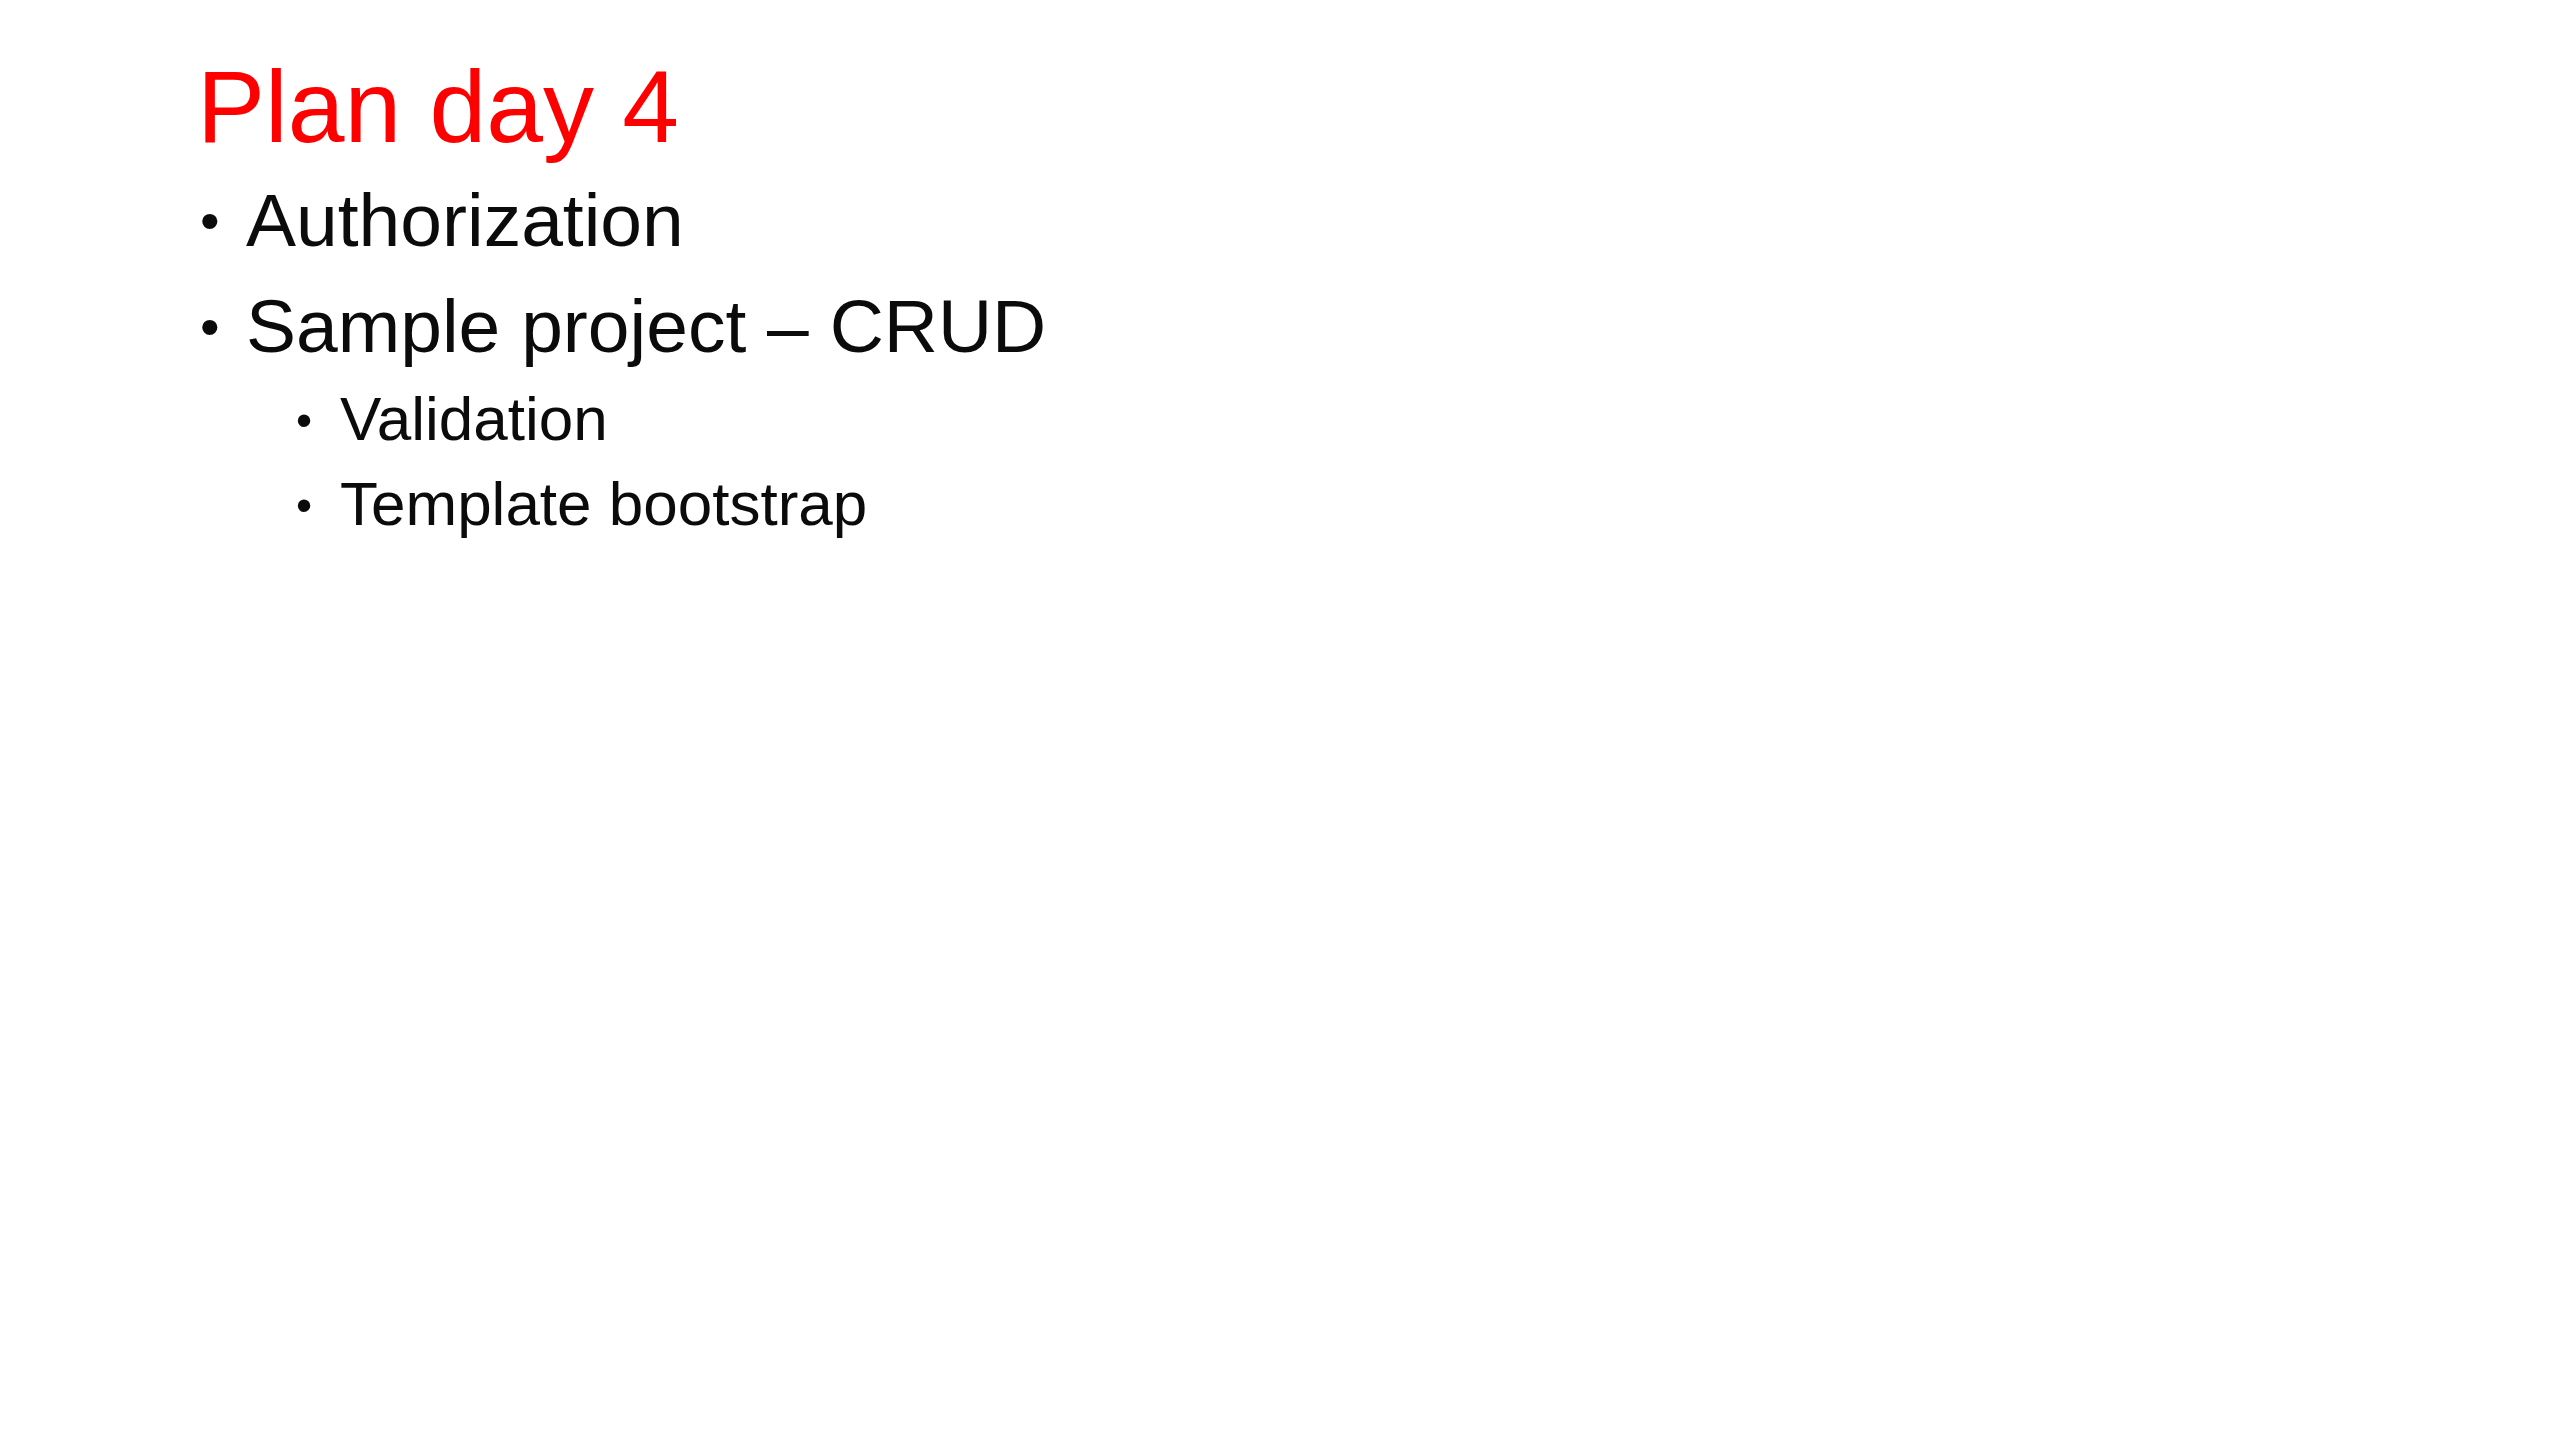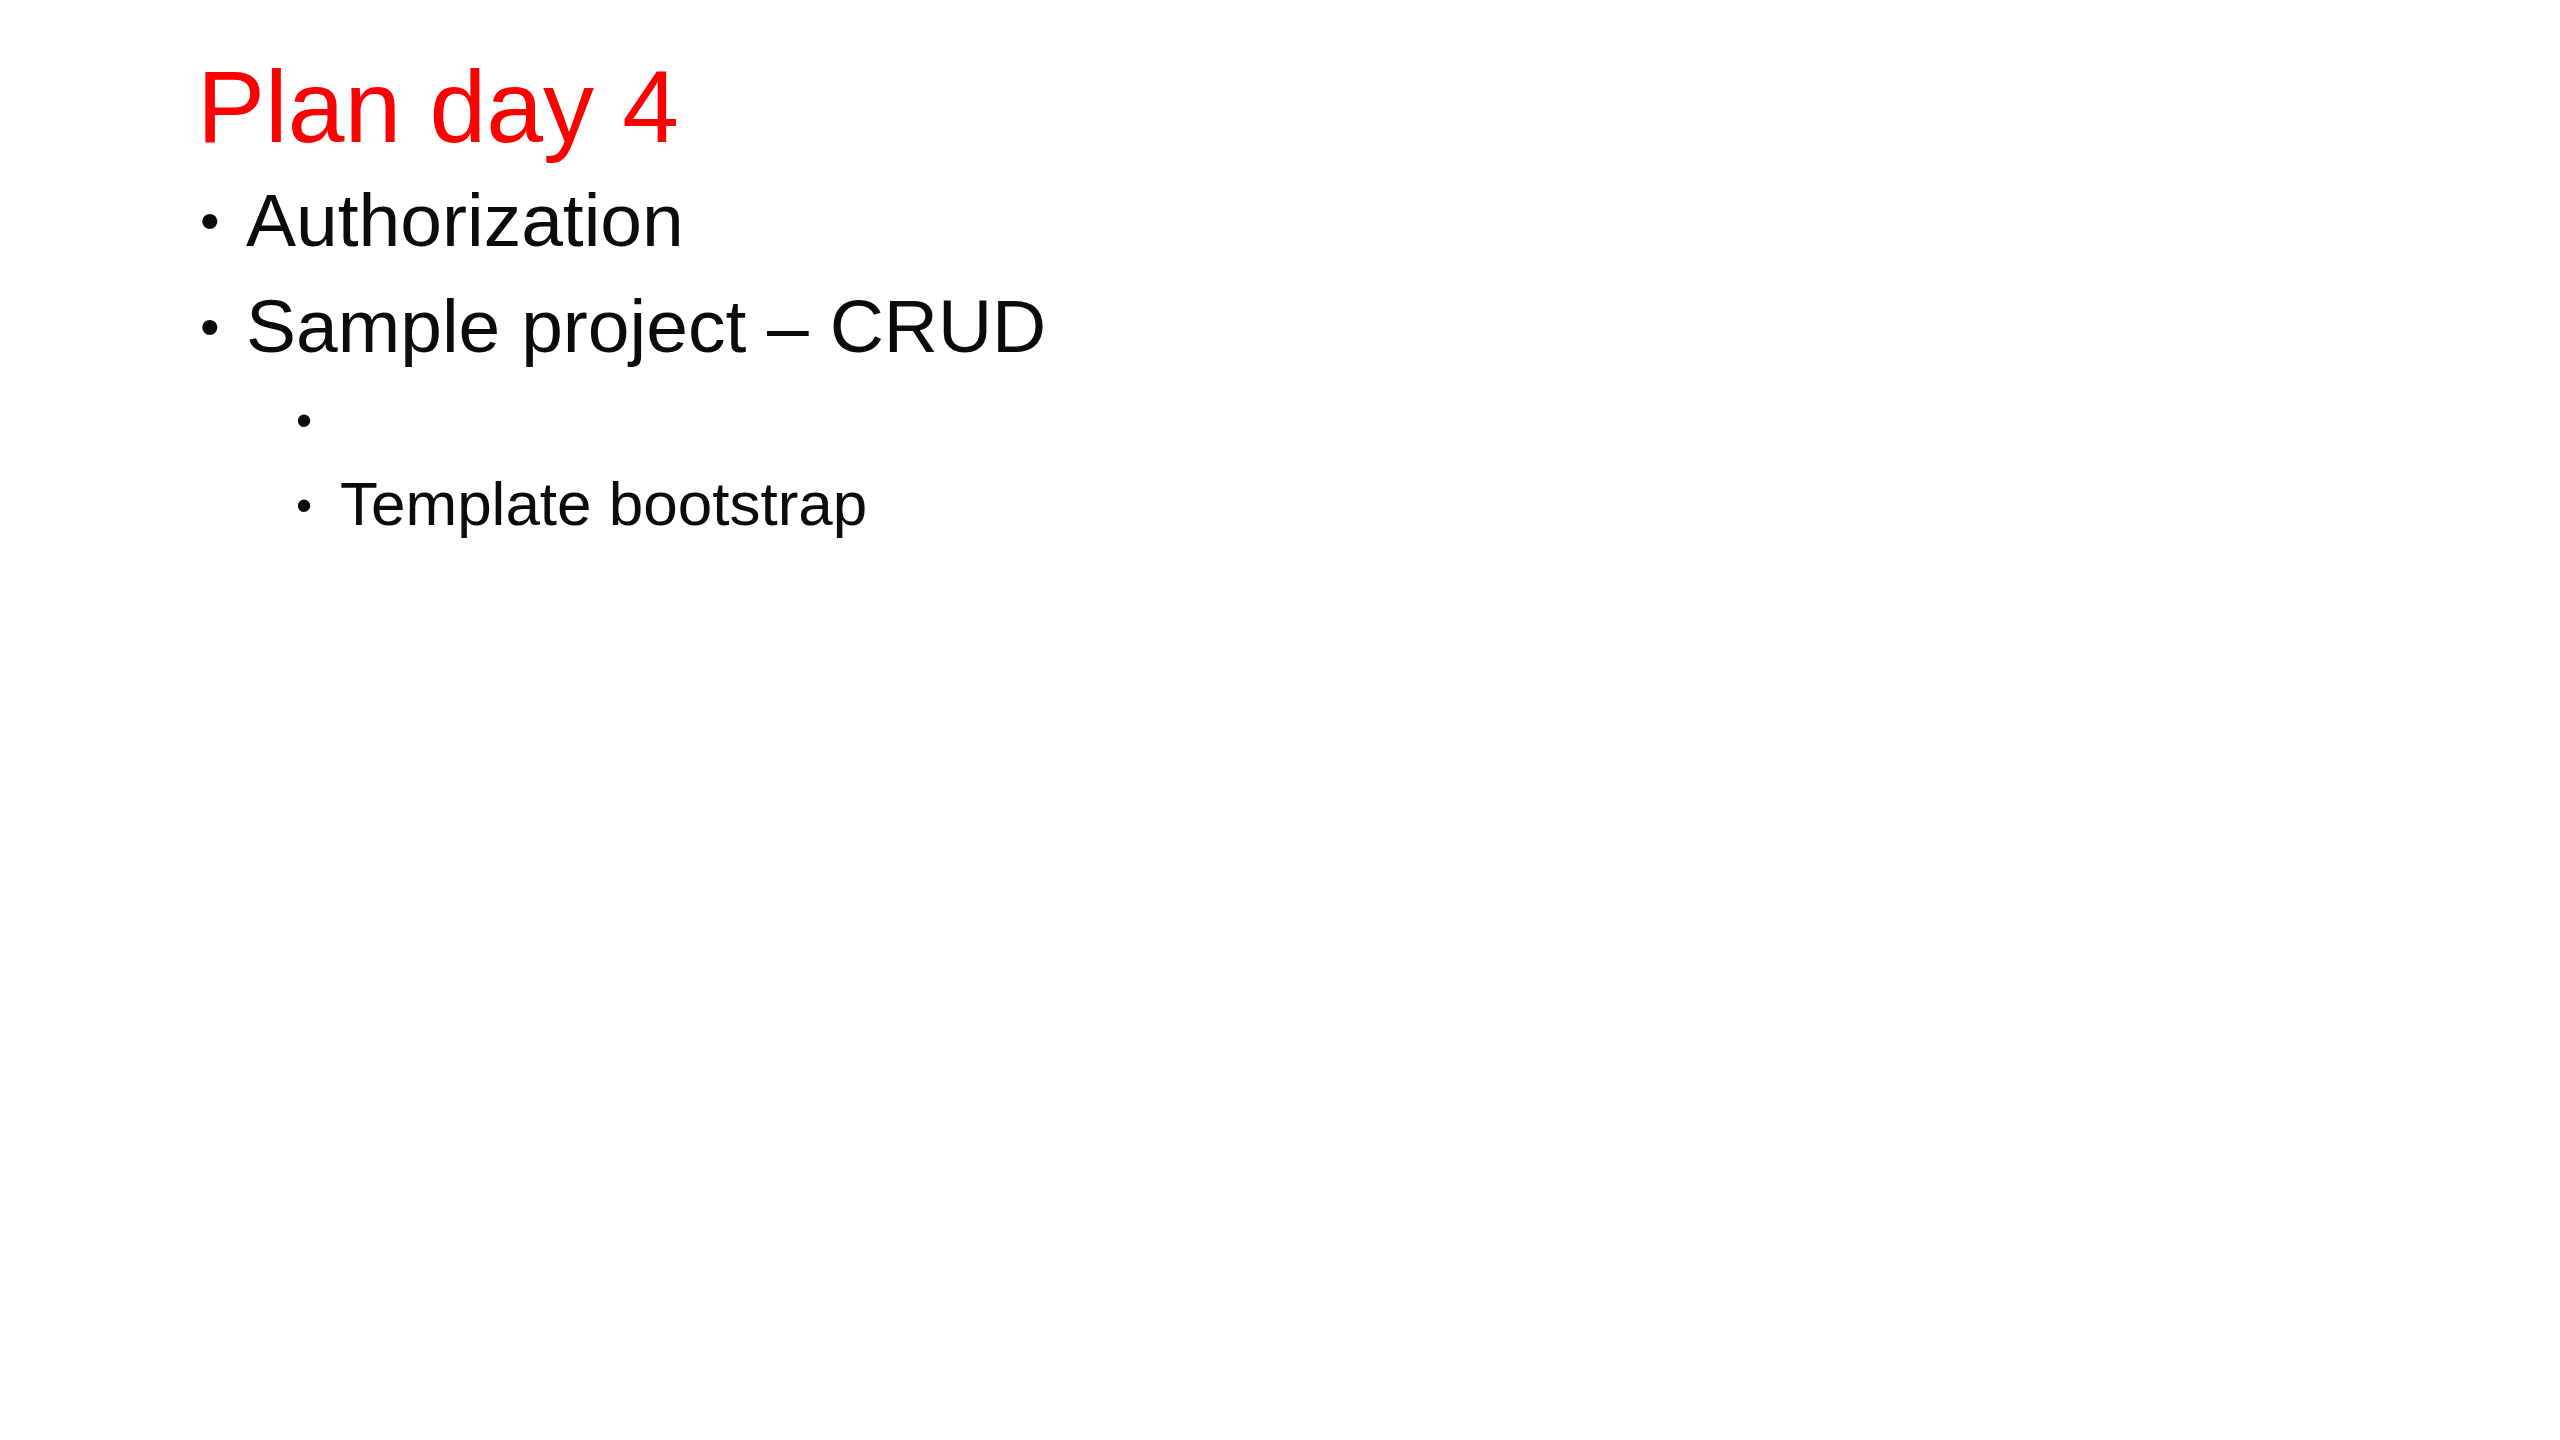--- a/index.html
+++ b/index.html
@@ -76,20 +76,21 @@
     <span class="text">Authorization</span>
   </div>
 
   <div class="bullet-row level1 row-2">
     <span class="marker">•</span>
     <span class="text">Sample project – CRUD</span>
   </div>
 
   <div class="bullet-row level2 row-3">
     <span class="marker">•</span>
+    <span class="text">Validation</span>
   </div>
 
   <div class="bullet-row level2 row-4">
     <span class="marker">•</span>
     <span class="text">Template bootstrap</span>
   </div>
 
 </div>
 
 </body></html>

